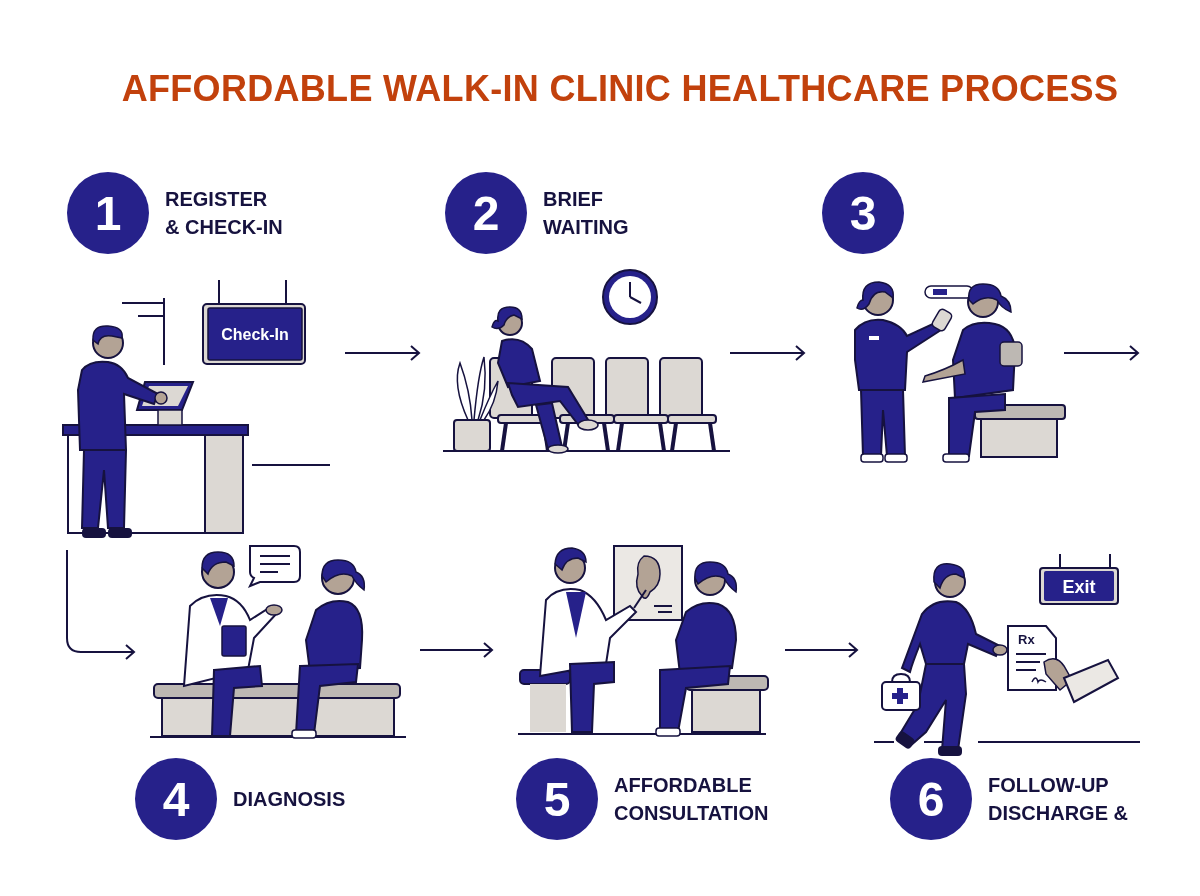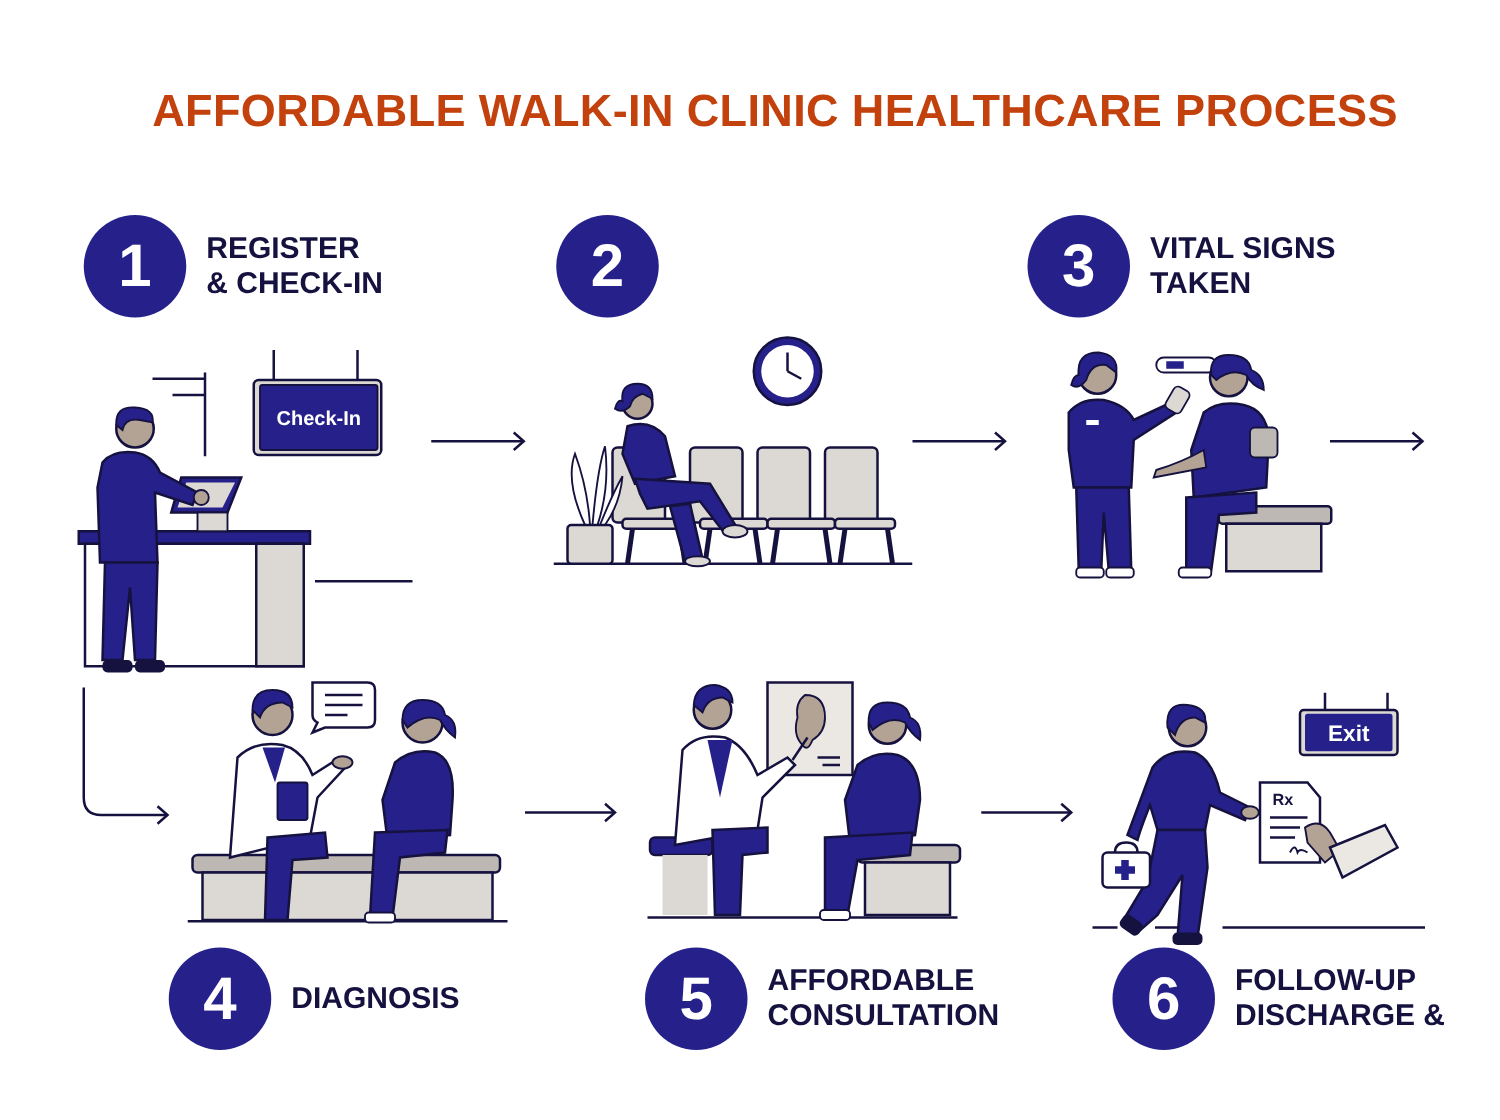--- a/index.html
+++ b/index.html
@@ -1,47 +1,47 @@
 <!DOCTYPE html>
 <html><head>
 <meta charset="utf-8">
 <style>
   html, body { margin: 0; padding: 0; background: #ffffff; }
   body { width: 1200px; height: 896px; position: relative; overflow: hidden; font-family: "Liberation Sans", sans-serif; }
   .title { position: absolute; left: 0; top: 68px; width: 1200px; text-align: center; font-size: 36px; font-weight: 700; color: #c2410c; letter-spacing: 0.3px; margin-left: 20px; }
   .step-head { position: absolute; display: flex; align-items: center; }
   .badge { width: 82px; height: 82px; border-radius: 50%; background: #26218a; color: #fff; display: flex; align-items: center; justify-content: center; font-size: 48px; font-weight: 700; flex-shrink: 0; }
-  .step-label { margin-left: 16px; font-size: 24px; font-weight: 700; color: #16123f; line-height: 28px; }
+  .step-label { margin-left: 16px; font-size: 20px; font-weight: 700; color: #16123f; line-height: 28px; }
   .step-label div { white-space: nowrap; }
   .illus { position: absolute; }
   svg { display: block; }
 </style>
 </head>
 <body>
 
 <div class="title">AFFORDABLE WALK-IN CLINIC HEALTHCARE PROCESS</div>
 
 <div class="step-head" style="left:67px; top:172px;">
   <div class="badge">1</div>
   <div class="step-label">
     <div>REGISTER</div>
     <div>&amp; CHECK-IN</div>
   </div>
 </div>
 
 <div class="step-head" style="left:445px; top:172px;">
   <div class="badge">2</div>
+  <div class="step-label">
+    <div>BRIEF</div>
+    <div>WAITING</div>
+  </div>
 </div>
 
 <div class="step-head" style="left:822px; top:172px;">
   <div class="badge">3</div>
-  <div class="step-label">
-    <div>VITAL SIGNS</div>
-    <div>TAKEN</div>
-  </div>
 </div>
 
 <div class="step-head" style="left:135px; top:758px;">
   <div class="badge">4</div>
   <div class="step-label">
     <div>DIAGNOSIS</div>
   </div>
 </div>
 
 <div class="step-head" style="left:516px; top:758px;">

